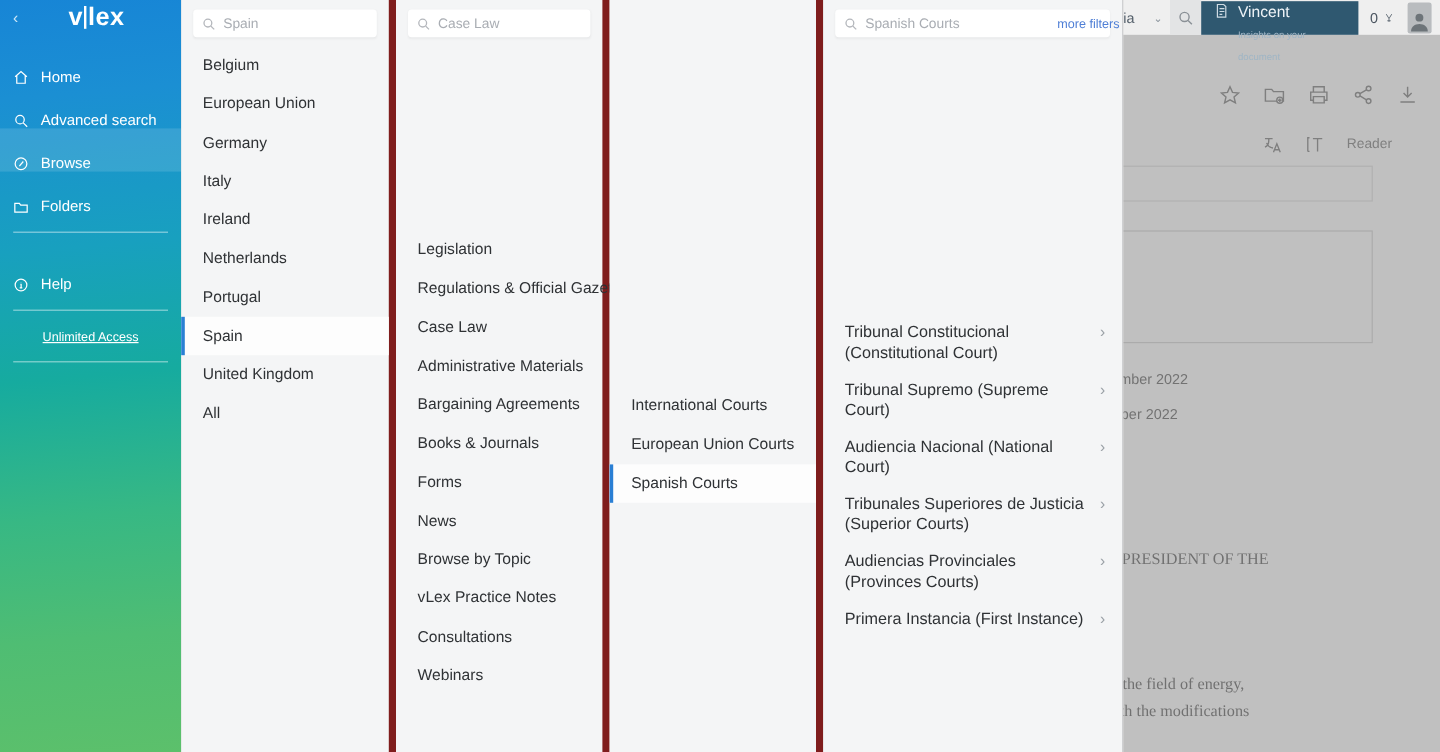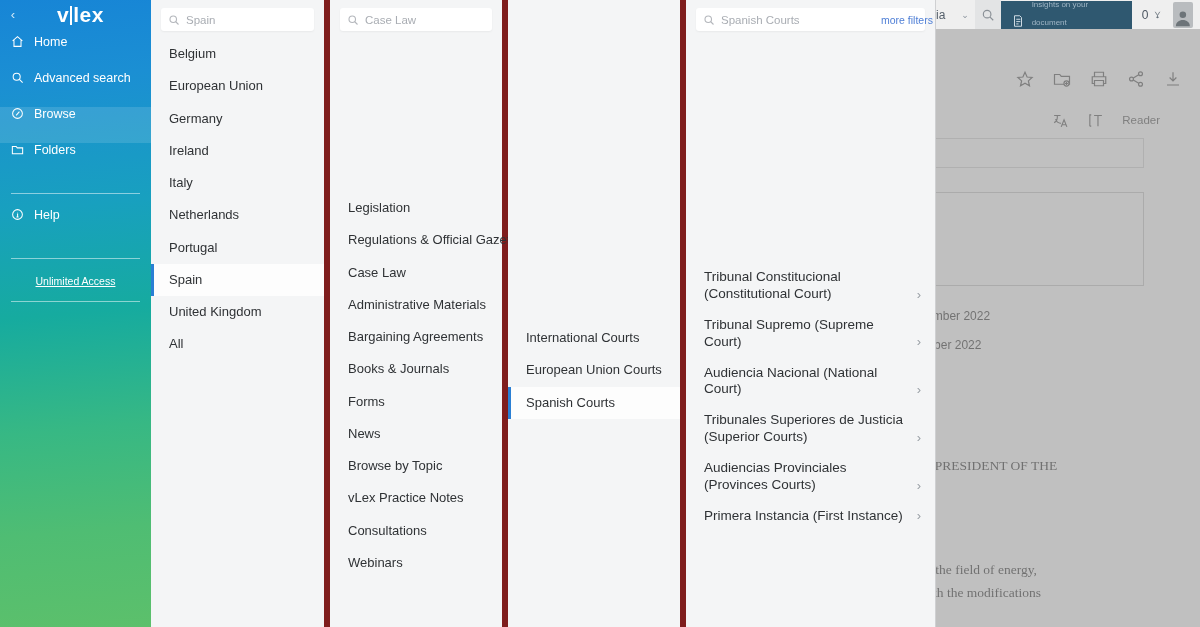--- a/index.html
+++ b/index.html
@@ -83,21 +83,21 @@
     flex: 1; text-align: center;
     font-size: 21px; font-weight: bold; letter-spacing: .5px;
     padding-right: 16px;
   }
   .sb-logo .bar {
     display: inline-block; width: 2px; height: 19px;
     background: #fff; margin: 0 1px; vertical-align: -3px;
   }
   .sb-nav { margin-top: 6px; }
   .sb-item {
-    height: 36px; display: flex; align-items: flex-start;
+    height: 36px; display: flex; align-items: flex-end;
     padding-left: 4px; cursor: pointer;
     font-size: 12.5px; color: #fff;
   }
   .sb-item.active { background: rgba(255,255,255,.13); }
   .sb-ico {
     width: 26px; display: flex; justify-content: center; align-items: center;
     margin-right: 4px;
   }
   .sb-ico svg { width: 13px; height: 13px; }
   .sb-divider {
@@ -146,21 +146,21 @@
     padding: 8px 12px 8px 18px;
     font-size: 13px; color: #2f3235; line-height: 1.25;
     cursor: pointer;
   }
   .menu-item.selected { background: #fdfdfd; }
   .menu-item.selected::before {
     content: ""; position: absolute; left: 0; top: 0; bottom: 0;
     width: 3px; background: #2a7fd4;
   }
   .menu-item.with-chev {
-    display: flex; align-items: flex-end; justify-content: space-between;
+    display: flex; align-items: flex-start; justify-content: space-between;
     gap: 8px; padding-right: 14px;
   }
   .menu-item .chev { color: #9aa0a6; font-size: 13px; line-height: 1.25; flex: none; }
   .panel-4 .menu-item { font-size: 13.5px; padding-top: 7px; padding-bottom: 7px; }
   .panel-1 .menu { }
   .panel-2 .menu { margin-top: 154px; }
   .panel-3 .menu { margin-top: 284px; }
   .panel-4 .menu { margin-top: 224px; }
 
   
@@ -176,21 +176,21 @@
   .tb-scope .caret { color: #8b949d; font-size: 9px; }
   .tb-searchbtn {
     width: 34px; height: 29px;
     display: flex; align-items: center; justify-content: center;
     background: #e3e4e5; cursor: pointer;
   }
   .tb-searchbtn svg { width: 14px; height: 14px; color: #8a9096; }
   .vincent {
     height: 28px; min-width: 131px;
     background: #2f5870; color: #fff;
-    display: flex; align-items: flex-end; gap: 7px;
+    display: flex; align-items: flex-start; gap: 7px;
     padding: 0 10px; cursor: pointer;
   }
   .vincent svg { width: 14px; height: 16px; color: #cfdbe4; flex: none; }
   .vincent .v-name { font-size: 13px; line-height: 1.05; color: #eef3f7; }
   .vincent .v-sub { font-size: 8px; color: #9fb5c5; line-height: 1.2; }
   .credits {
     display: flex; align-items: center; gap: 4px;
     padding: 0 10px; font-size: 12px; color: #4b5560; cursor: pointer;
   }
   .credits svg { width: 11px; height: 12px; color: #5d6873; }
@@ -391,22 +391,22 @@
           <circle cx="10.5" cy="10.5" r="6.5"></circle>
             <path d="M15.5 15.5 21 21"></path>
         </svg>
         <input type="text" placeholder="Spain" style="">
       </div>
     </div>
     <div class="menu">
       <div class="menu-item">Belgium</div>
       <div class="menu-item">European Union</div>
       <div class="menu-item">Germany</div>
+      <div class="menu-item">Italy</div>
       <div class="menu-item">Ireland</div>
-      <div class="menu-item">Italy</div>
       <div class="menu-item">Netherlands</div>
       <div class="menu-item">Portugal</div>
       <div class="menu-item selected">Spain</div>
       <div class="menu-item">United Kingdom</div>
       <div class="menu-item">All</div>
     </div>
   </div>
 
   <div class="panel panel-2">
     <div class="panel-head">

